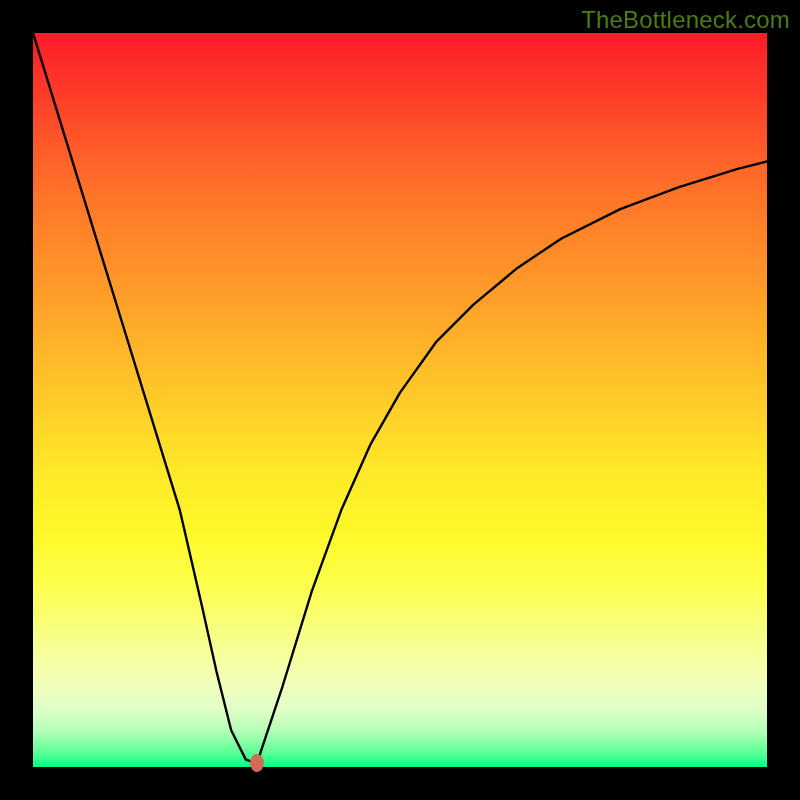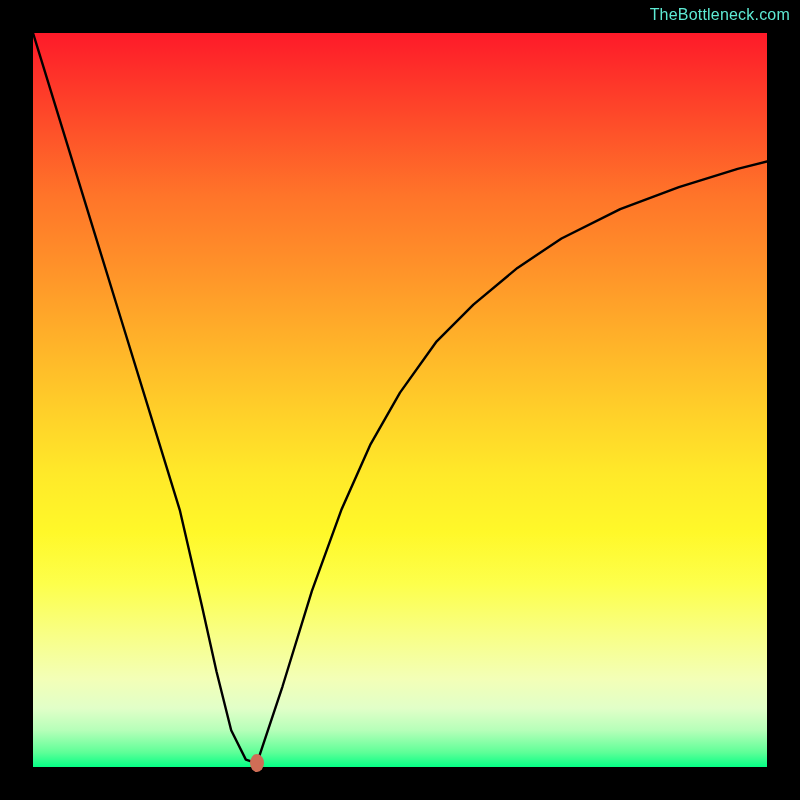--- a/index.html
+++ b/index.html
@@ -39,22 +39,22 @@
       #e1ffc8 92%,
       #b6ffb9 95%,
       #5fff98 98%,
       #05ff85 100%
     );
   }
   .watermark {
     position: absolute;
     top: 6px;
     right: 10px;
-    color: #5eead4;
-    font-size: 16px;
+    color: #4d7c0f;
+    font-size: 24px;
     font-weight: 500;
     letter-spacing: 0.2px;
     user-select: none;
   }
   svg.curve {
     position: absolute;
     left: 0;
     top: 0;
     width: 734px;
     height: 734px;

